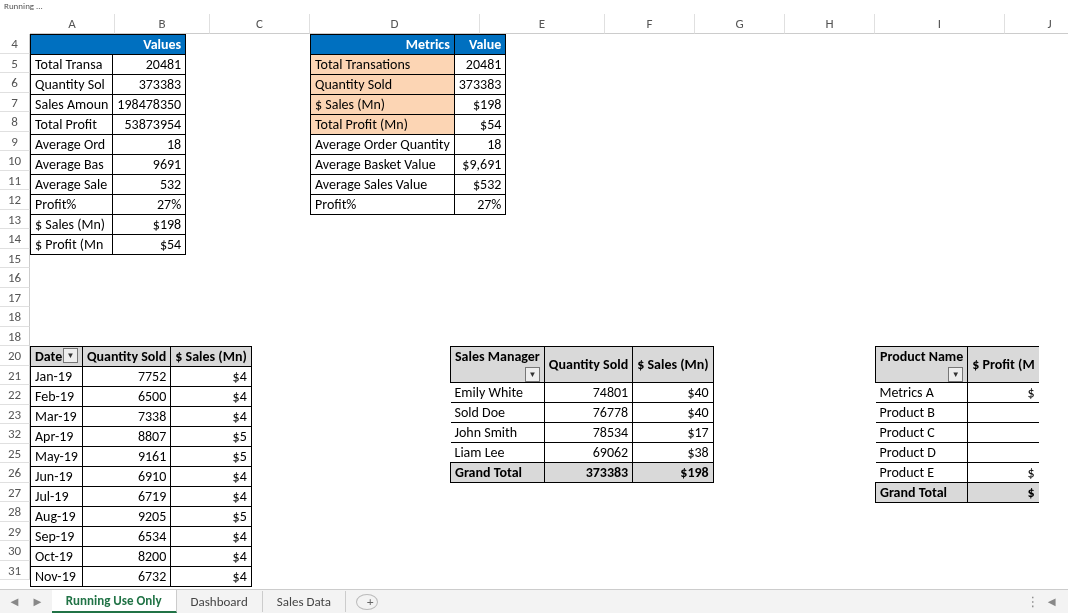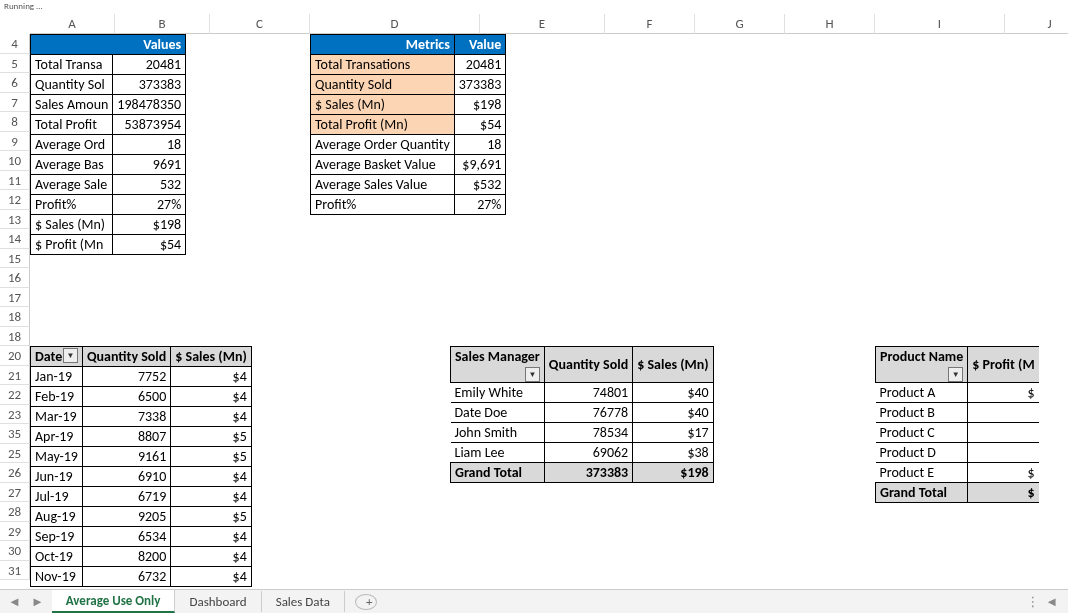--- a/index.html
+++ b/index.html
@@ -173,21 +173,21 @@
       <div class="row-h">14</div>
       <div class="row-h">15</div>
       <div class="row-h">16</div>
       <div class="row-h">17</div>
       <div class="row-h">18</div>
       <div class="row-h">18</div>
       <div class="row-h">20</div>
       <div class="row-h">21</div>
       <div class="row-h">22</div>
       <div class="row-h">23</div>
-      <div class="row-h">35</div>
+      <div class="row-h">32</div>
       <div class="row-h">25</div>
       <div class="row-h">26</div>
       <div class="row-h">27</div>
       <div class="row-h">28</div>
       <div class="row-h">29</div>
       <div class="row-h">30</div>
       <div class="row-h">31</div>
     </div>
 
   <div class="grid">
@@ -352,21 +352,21 @@
             <th class="hdr-gray txt-l" style="width:140px">Sales Manager<span class="drop-btn">▼</span></th>
             <th class="hdr-gray txt-l" style="width:90px">Quantity Sold</th>
             <th class="hdr-gray txt-l" style="width:90px">$ Sales (Mn)</th>
           </tr>
           <tr>
             <td class="txt-l" style="border-left:none;border-bottom:none">Emily White</td>
             <td class="txt-r">74801</td>
             <td class="txt-r">$40</td>
           </tr>
           <tr>
-            <td class="txt-l" style="border-left:none;border-bottom:none">Date Doe</td>
+            <td class="txt-l" style="border-left:none;border-bottom:none">Sold Doe</td>
             <td class="txt-r">76778</td>
             <td class="txt-r">$40</td>
           </tr>
           <tr>
             <td class="txt-l" style="border-left:none;border-bottom:none">John Smith</td>
             <td class="txt-r">78534</td>
             <td class="txt-r">$17</td>
           </tr>
           <tr>
             <td class="txt-l" style="border-left:none;border-bottom:none">Liam Lee</td>
@@ -381,21 +381,21 @@
         </tbody>
       </table>
 
     <table class="bordered" id="product-tbl" style="top:312px; left:845px;">
         <tbody>
           <tr>
             <th class="hdr-gray txt-l" style="width:130px;">Product Name<span class="drop-btn">▼</span></th>
             <th class="hdr-gray txt-l" style="width:90px;border-right:none">$ Profit (M</th>
           </tr>
           <tr>
-            <td class="txt-l" style="border-left:none;border-bottom:none">Product A</td>
+            <td class="txt-l" style="border-left:none;border-bottom:none">Metrics A</td>
             <td class="txt-r" style="border-right:none">$</td>
           </tr>
           <tr>
             <td class="txt-l" style="border-left:none;border-bottom:none">Product B</td>
             <td class="txt-r" style="border-right:none"></td>
           </tr>
           <tr>
             <td class="txt-l" style="border-left:none;border-bottom:none">Product C</td>
             <td class="txt-r" style="border-right:none"></td>
           </tr>
@@ -414,21 +414,21 @@
         </tbody>
       </table>
   </div>
 
   <div class="tab-bar">
     <div class="nav-arrows">
       <span>◄</span>
       <span>►</span>
     </div>
     <div class="tabs" id="tabs">
-        <div class="tab active">Average Use Only</div>
+        <div class="tab active">Running Use Only</div>
         <div class="tab">Dashboard</div>
         <div class="tab">Sales Data</div>
       </div>
     <div class="add-tab">+</div>
     <div class="tab-sep"></div>
     <div class="tab-right">
       <span>⋮</span>
       <span>◄</span>
     </div>
   </div>

